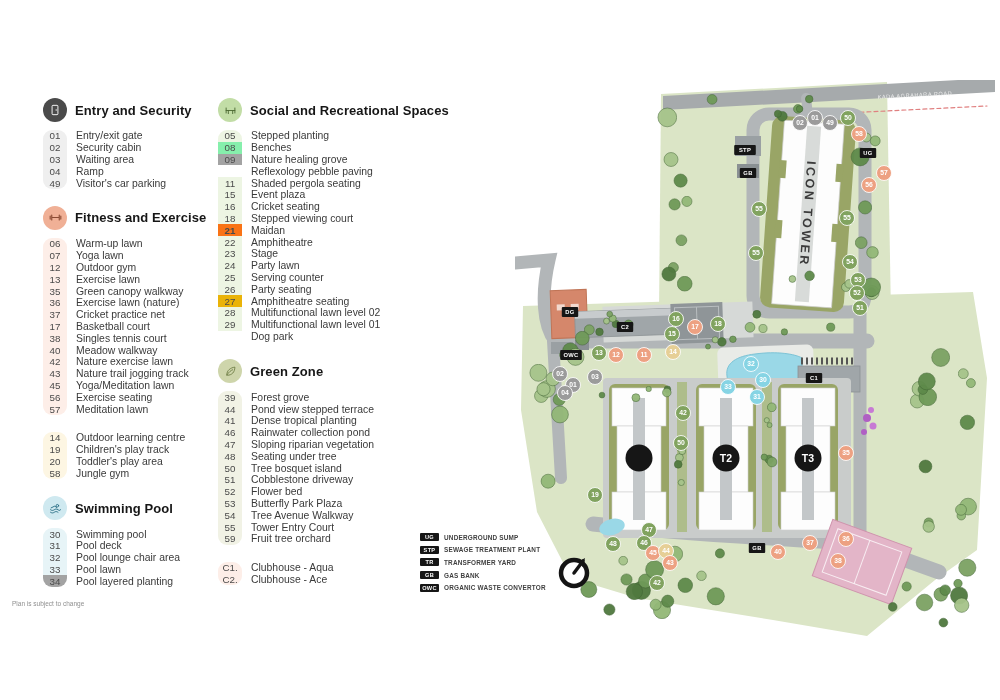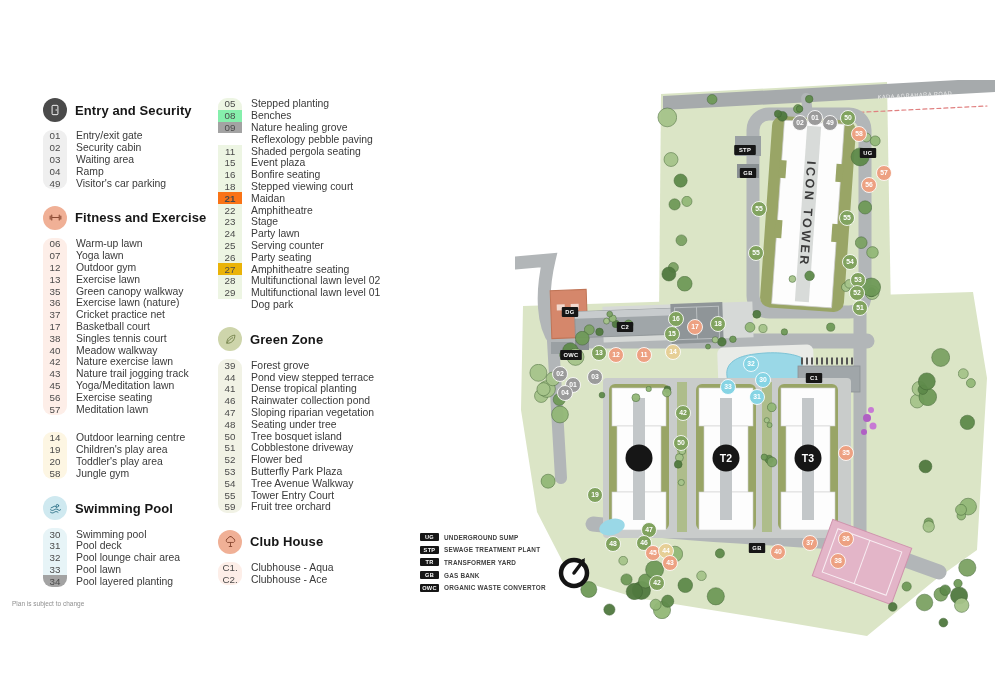--- a/index.html
+++ b/index.html
@@ -143,21 +143,21 @@
       </div>
     </div>
     <div class="section">
       <div class="items">
         <div class="item">
           <span class="num" style="background: rgb(253, 246, 227);">14</span>
           <span class="lbl">Outdoor learning centre</span>
         </div>
         <div class="item">
           <span class="num" style="background: rgb(253, 246, 227);">19</span>
-          <span class="lbl">Children's play area</span>
+          <span class="lbl">Children's play track</span>
         </div>
         <div class="item">
           <span class="num" style="background: rgb(253, 246, 227);">20</span>
           <span class="lbl">Toddler's play area</span>
         </div>
         <div class="item">
           <span class="num" style="background: rgb(253, 246, 227);">58</span>
           <span class="lbl">Jungle gym</span>
         </div>
       </div>
@@ -194,20 +194,30 @@
         </div>
         <div class="item">
           <span class="num" style="background: #a3a3a3;">34</span>
           <span class="lbl">Pool layered planting</span>
         </div>
       </div>
     </div>
   </div>
 <div id="col2" class="legend-col">
     <div class="section">
+      <div class="sec-head">
+        <div class="sec-icon" style="background: rgb(194, 221, 166);">
+          <svg viewBox="0 0 24 24" width="15" height="15">
+            <g stroke="#4e6b33" stroke-width="1.5" fill="none" stroke-linecap="round">
+              <path d="M5 8v8M5 12h14M19 8v8M8.5 12v5M15.5 12v5"></path>
+            </g>
+          </svg>
+        </div>
+        <div class="sec-title">Social and Recreational Spaces</div>
+      </div>
       <div class="items">
         <div class="item">
           <span class="num" style="background: rgb(237, 245, 227);">05</span>
           <span class="lbl">Stepped planting</span>
         </div>
         <div class="item">
           <span class="num" style="background: #86efac;">08</span>
           <span class="lbl">Benches</span>
         </div>
         <div class="item">
@@ -221,21 +231,21 @@
         <div class="item">
           <span class="num" style="background: rgb(237, 245, 227);">11</span>
           <span class="lbl">Shaded pergola seating</span>
         </div>
         <div class="item">
           <span class="num" style="background: rgb(237, 245, 227);">15</span>
           <span class="lbl">Event plaza</span>
         </div>
         <div class="item">
           <span class="num" style="background: rgb(237, 245, 227);">16</span>
-          <span class="lbl">Bonfire seating</span>
+          <span class="lbl">Cricket seating</span>
         </div>
         <div class="item">
           <span class="num" style="background: rgb(237, 245, 227);">18</span>
           <span class="lbl">Stepped viewing court</span>
         </div>
         <div class="item">
           <span class="num" style="background: #f97316; font-weight: bold;">21</span>
           <span class="lbl">Maidan</span>
         </div>
         <div class="item">
@@ -337,31 +347,20 @@
           <span class="num" style="background: rgb(241, 242, 229);">55</span>
           <span class="lbl">Tower Entry Court</span>
         </div>
         <div class="item">
           <span class="num" style="background: rgb(241, 242, 229);">59</span>
           <span class="lbl">Fruit tree orchard</span>
         </div>
       </div>
     </div>
     <div class="section">
-      <div class="sec-head">
-        <div class="sec-icon" style="background: rgb(240, 176, 150);">
-          <svg viewBox="0 0 24 24" width="15" height="15">
-            <g stroke="#8a4a33" stroke-width="1.5" fill="none" stroke-linecap="round">
-              <path d="M12 4a4 4 0 0 1 4 3 3.5 3.5 0 0 1 1 6.5H7A3.5 3.5 0 0 1 8 7a4 4 0 0 1 4-3z"></path>
-              <path d="M12 13.5v5.5M10 20h4"></path>
-            </g>
-          </svg>
-        </div>
-        <div class="sec-title">Club House</div>
-      </div>
       <div class="items">
         <div class="item">
           <span class="num" style="background: rgb(253, 238, 232);">C1.</span>
           <span class="lbl">Clubhouse - Aqua</span>
         </div>
         <div class="item">
           <span class="num" style="background: rgb(253, 238, 232);">C2.</span>
           <span class="lbl">Clubhouse - Ace</span>
         </div>
       </div>

